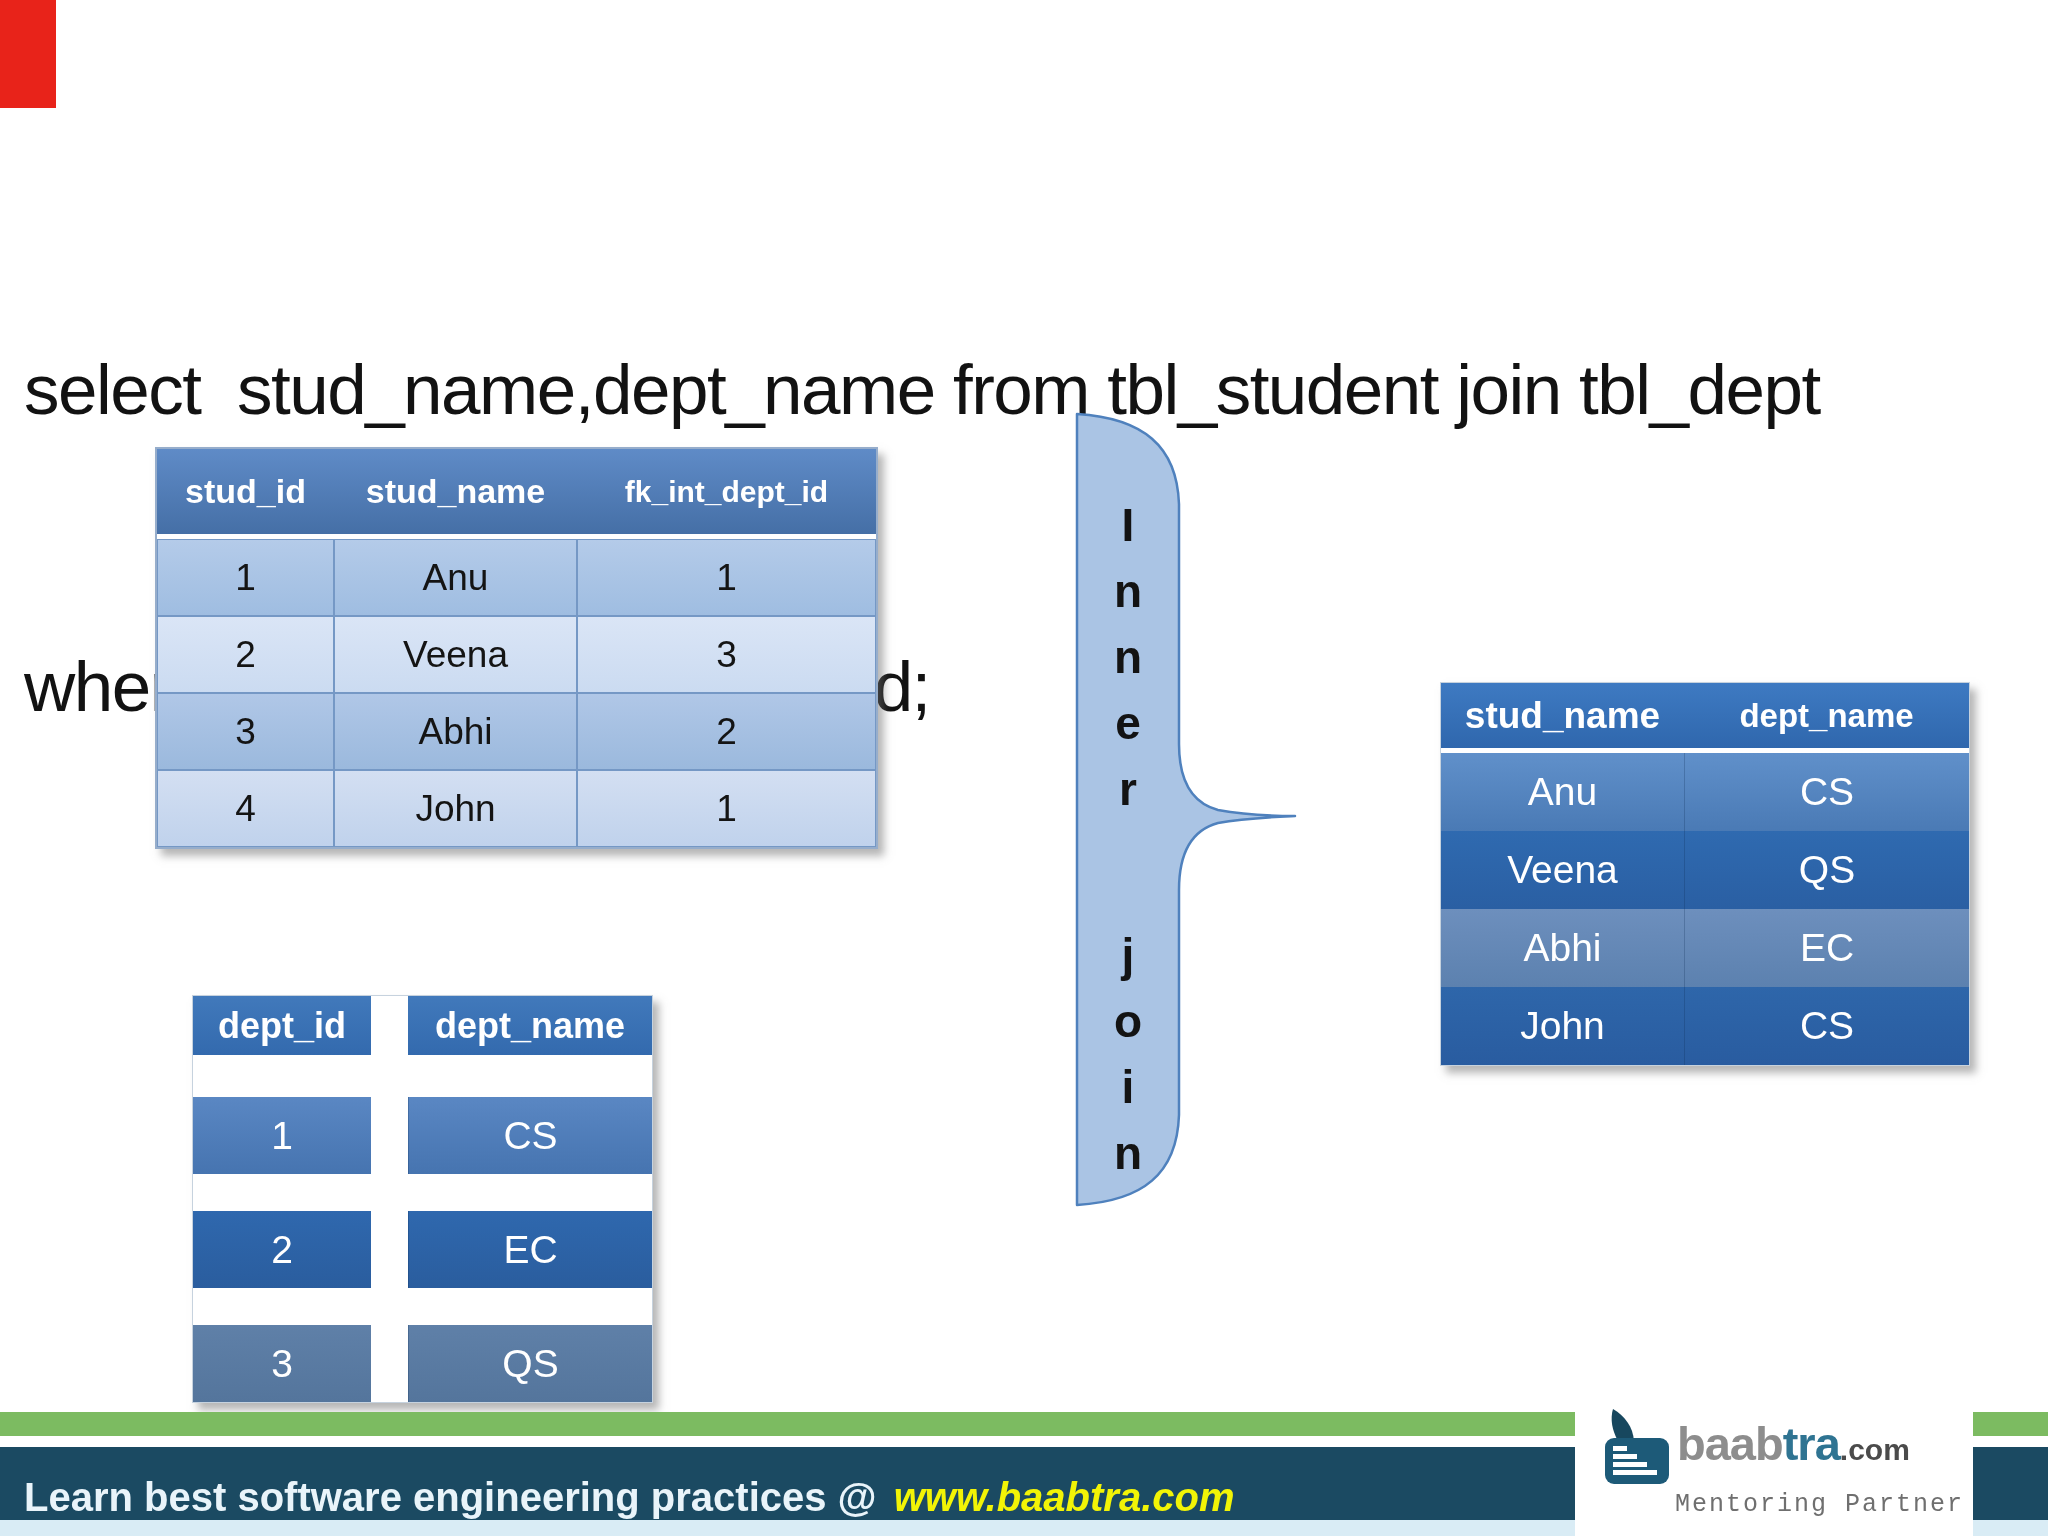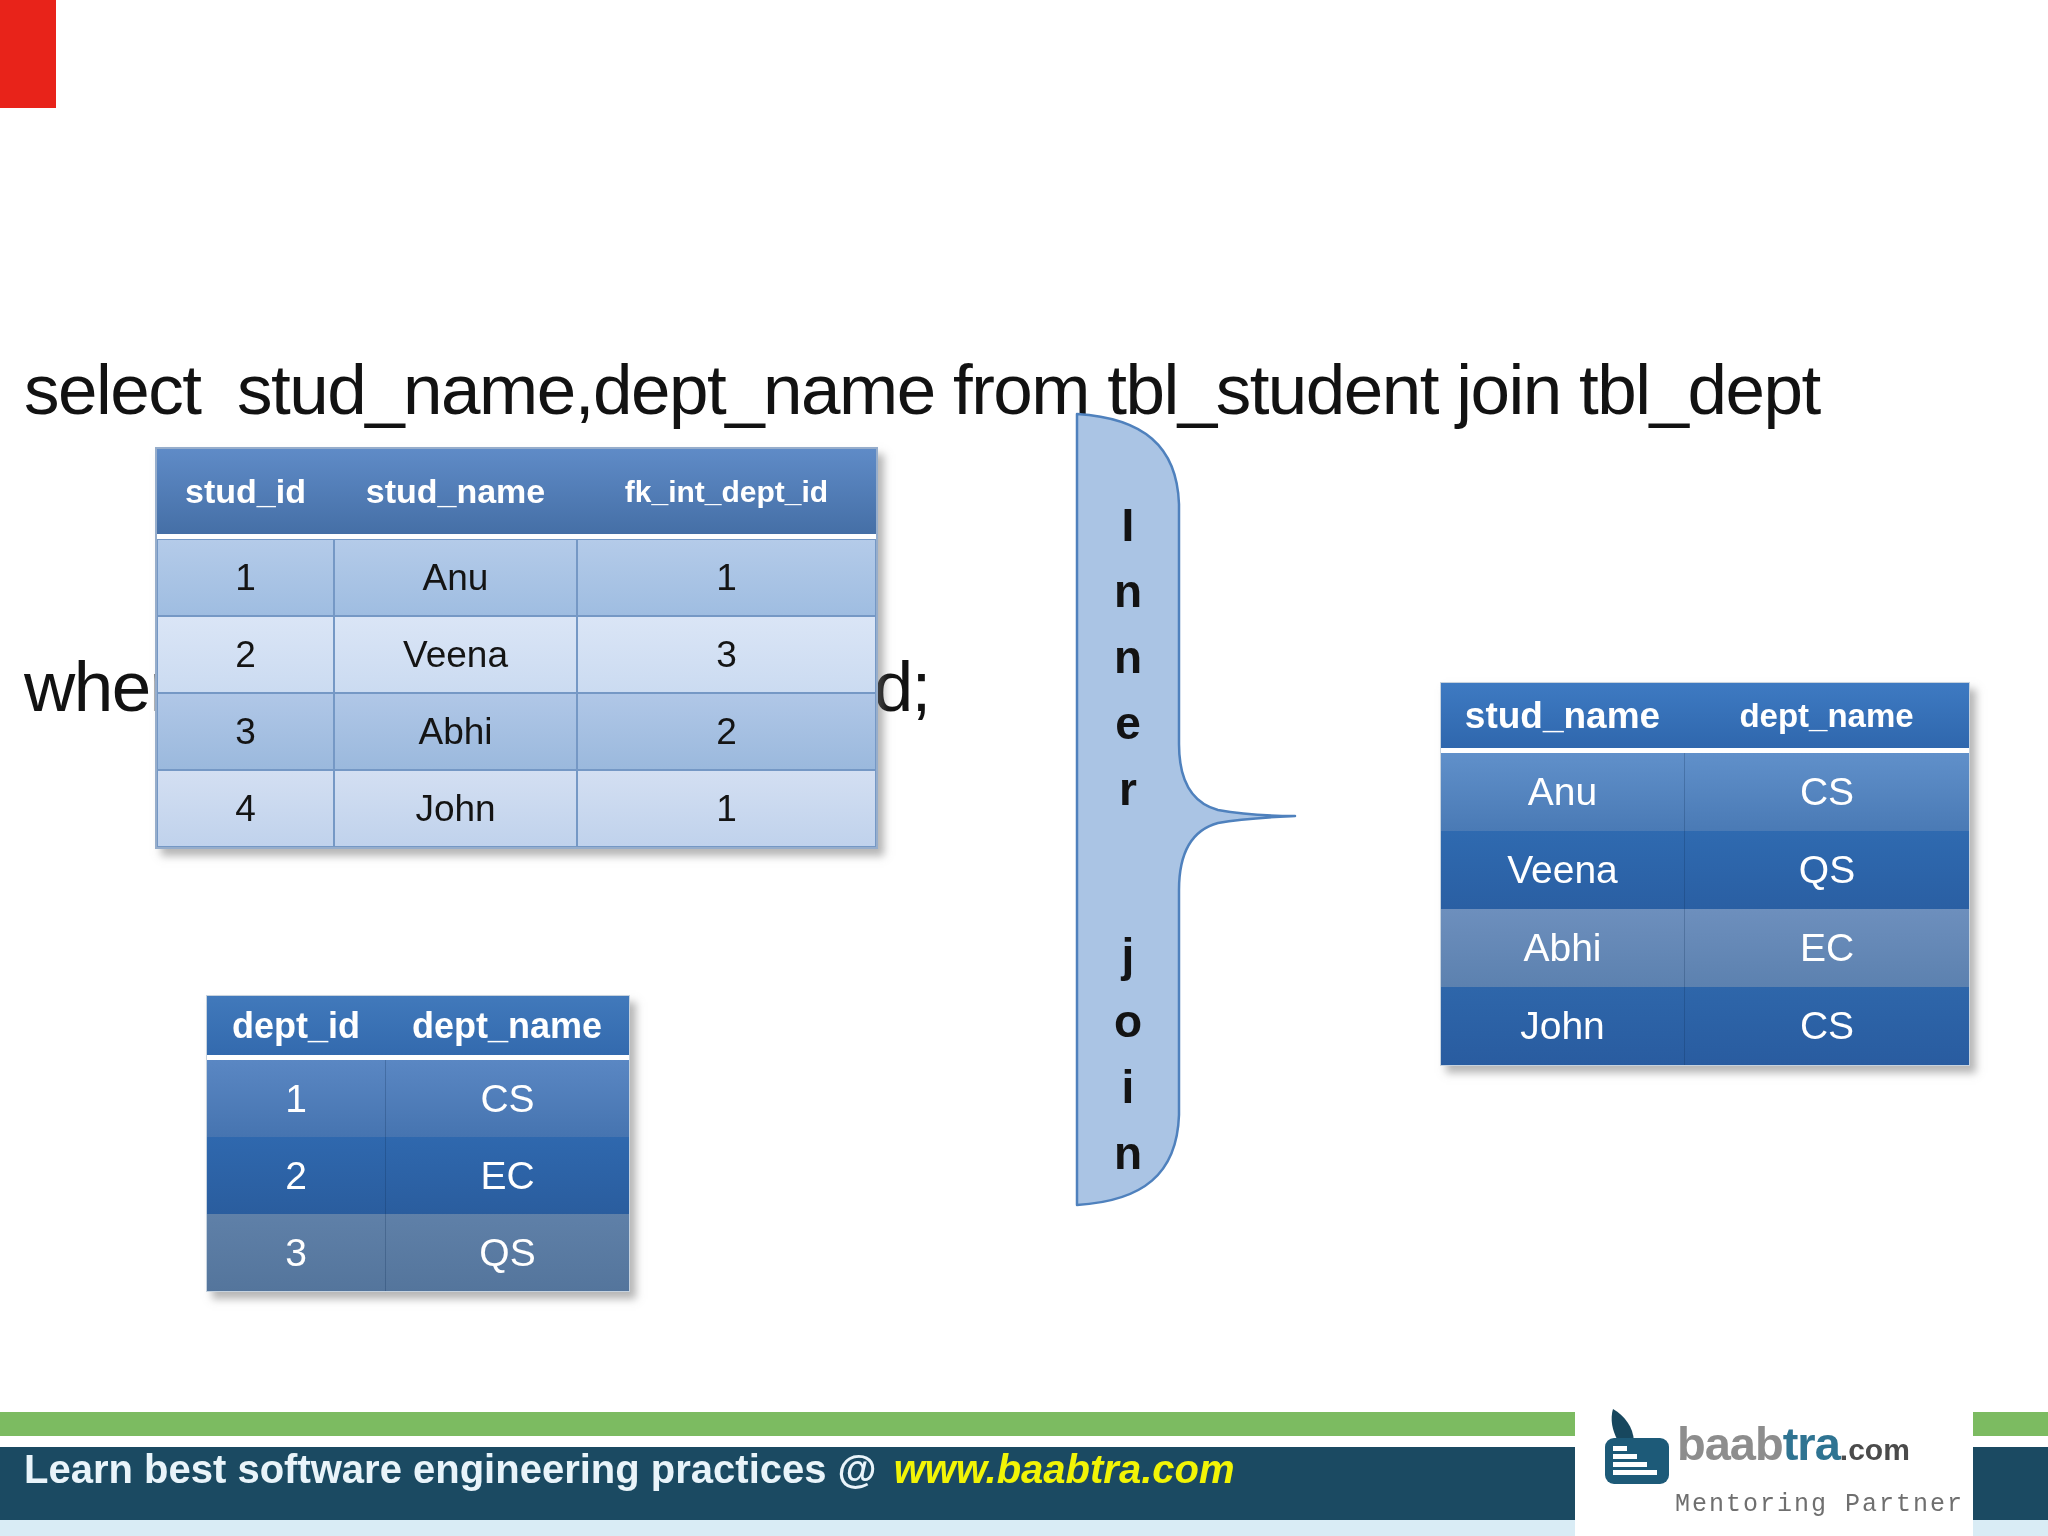--- a/index.html
+++ b/index.html
@@ -23,21 +23,21 @@
                  border:2px solid #96adcb;}
   #student-table .hdr{height:90px;font-size:34px;background:linear-gradient(#5f8bc7,#456fa6);}
   #student-table .hdr.small{font-size:30px;}
   #student-table .data{height:77px;font-size:37px;color:#141414;border:1px solid #7598c5;}
   .st-r1{background:linear-gradient(#b4cbe9,#9fbde1);}
   .st-r2{background:linear-gradient(#dae5f6,#cbdbf1);}
   .st-r3{background:linear-gradient(#b0c7e7,#9bb9dd);}
   .st-r4{background:linear-gradient(#d3dff2,#c0d2ec);}
 
   
-  #dept-table{left:206px;top:995px;grid-template-columns:178px 244px;border:1px solid #c6d2de;}
+  #dept-table{left:192px;top:995px;grid-template-columns:178px 244px;border:1px solid #c6d2de;gap:37px;}
   #dept-table .hdr{height:64px;font-size:36px;background:linear-gradient(#4179bb,#336aae);}
   #dept-table .data{height:77px;font-size:39px;color:#ffffff;}
   #dept-table .data.c2{border-left:1px solid rgba(12,42,82,.25);}
   .dp-r1{background:linear-gradient(#5a87c3,#4674b0);}
   .dp-r2{background:linear-gradient(#2f68ae,#2a5d9e);}
   .dp-r3{background:linear-gradient(#5f80a8,#54759c);}
 
   
   #result-table{left:1440px;top:682px;grid-template-columns:243px 285px;border:1px solid #c6d2de;}
   #result-table .hdr{height:70px;font-size:37px;background:linear-gradient(#3e7ac2,#2f67ad);}
@@ -54,21 +54,21 @@
   .join-letters{position:absolute;width:64px;text-align:center;font-size:46px;font-weight:600;
                 color:#131313;}
   .join-letters div{height:66px;line-height:66px;}
   #join-letters-top{left:1096px;top:492px;}
   #join-letters-bottom{left:1096px;top:922px;}
 
   
   #footer-green{position:absolute;left:0;top:1412px;width:2048px;height:24px;background:#7cbb61;}
   #footer-teal{position:absolute;left:0;top:1447px;width:2048px;height:73px;background:#1b4a62;}
   #footer-light{position:absolute;left:0;top:1520px;width:2048px;height:16px;background:#d9ecf5;}
-  #footer-text{position:absolute;left:24px;top:1447px;height:73px;display:flex;align-items:flex-start;
+  #footer-text{position:absolute;left:24px;top:1447px;height:73px;display:flex;align-items:flex-end;
                font-size:40px;font-weight:bold;color:#e9f4fa;white-space:pre;}
   #footer-url{color:#f2f406;font-style:italic;margin-left:6px;}
 
   
   #logo-box{position:absolute;left:1575px;top:1390px;width:398px;height:146px;background:#ffffff;}
   #logo-icon{position:absolute;left:28px;top:18px;}
   #brand-line{position:absolute;left:102px;top:30px;font-weight:bold;font-size:47px;line-height:47px;
               letter-spacing:-1px;}
   #brand-gray{color:#8d8d8d;}
   #brand-teal{color:#2f7492;}

